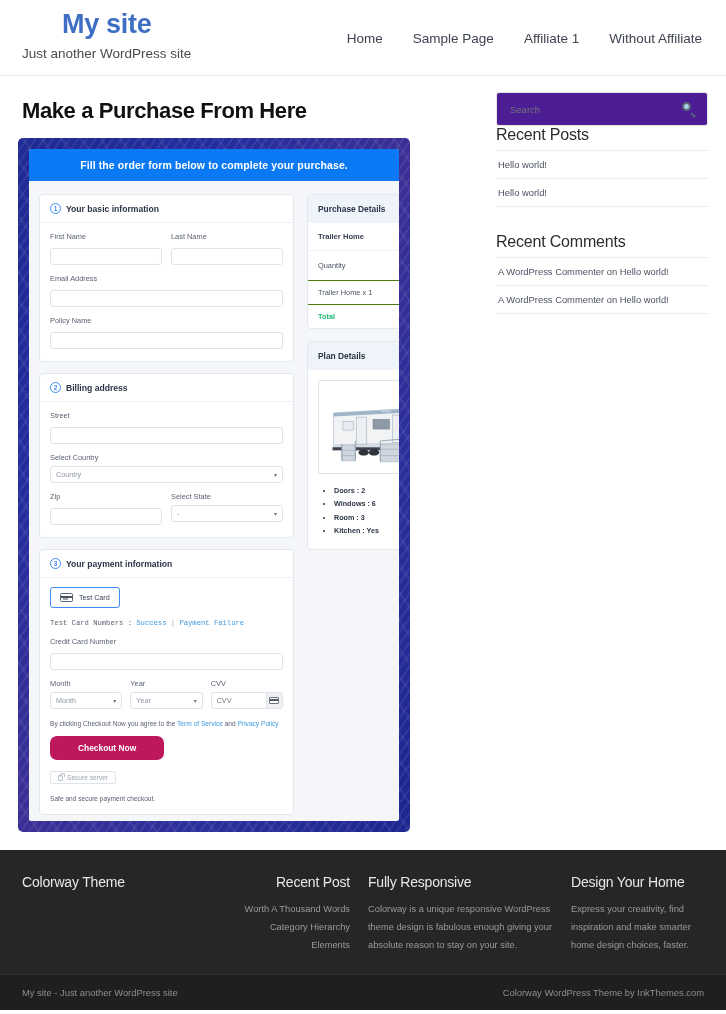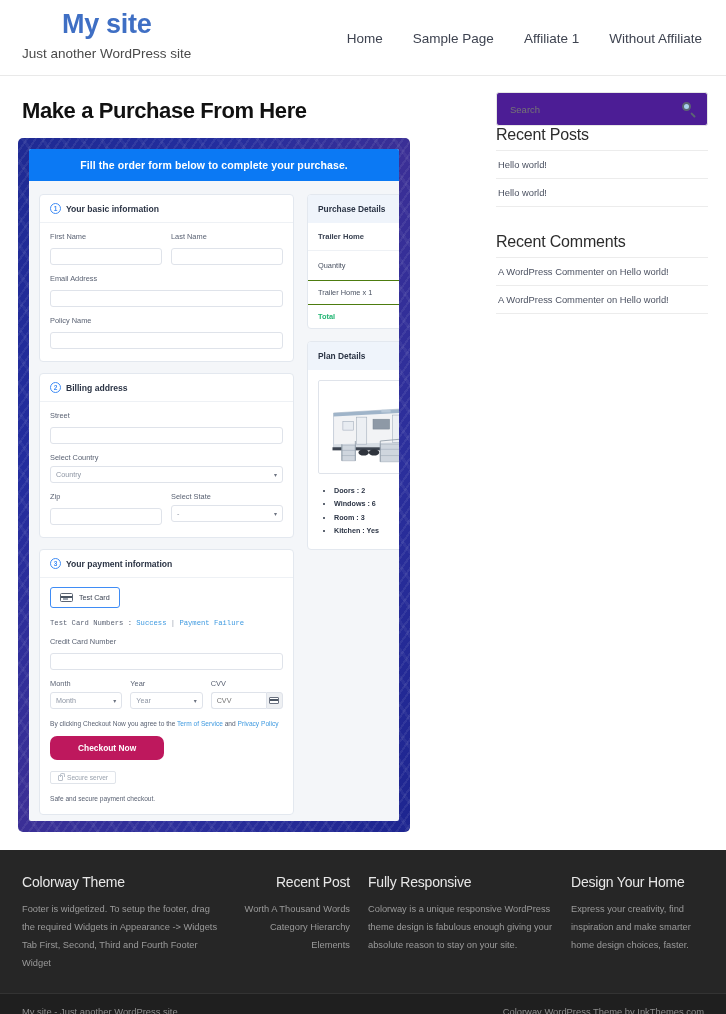--- a/index.html
+++ b/index.html
@@ -652,21 +652,20 @@
     <ul class="widget-list">
       <li><a href="#">A WordPress Commenter on Hello world!</a></li>
       <li><a href="#">A WordPress Commenter on Hello world!</a></li>
     </ul>
   </aside>
 </div>
 
 <footer class="footer">
   <div class="fcol-1">
     <h4>Colorway Theme</h4>
-    <p>Footer is widgetized. To setup the footer, drag the required Widgets in Appearance -&gt; Widgets Tab First, Second, Third and Fourth Footer Widget</p>
   </div>
   <div class="fcol-2">
     <h4>Recent Post</h4>
     <ul>
       <li>Worth A Thousand Words</li>
       <li>Category Hierarchy</li>
       <li>Elements</li>
     </ul>
   </div>
   <div class="fcol-3">

